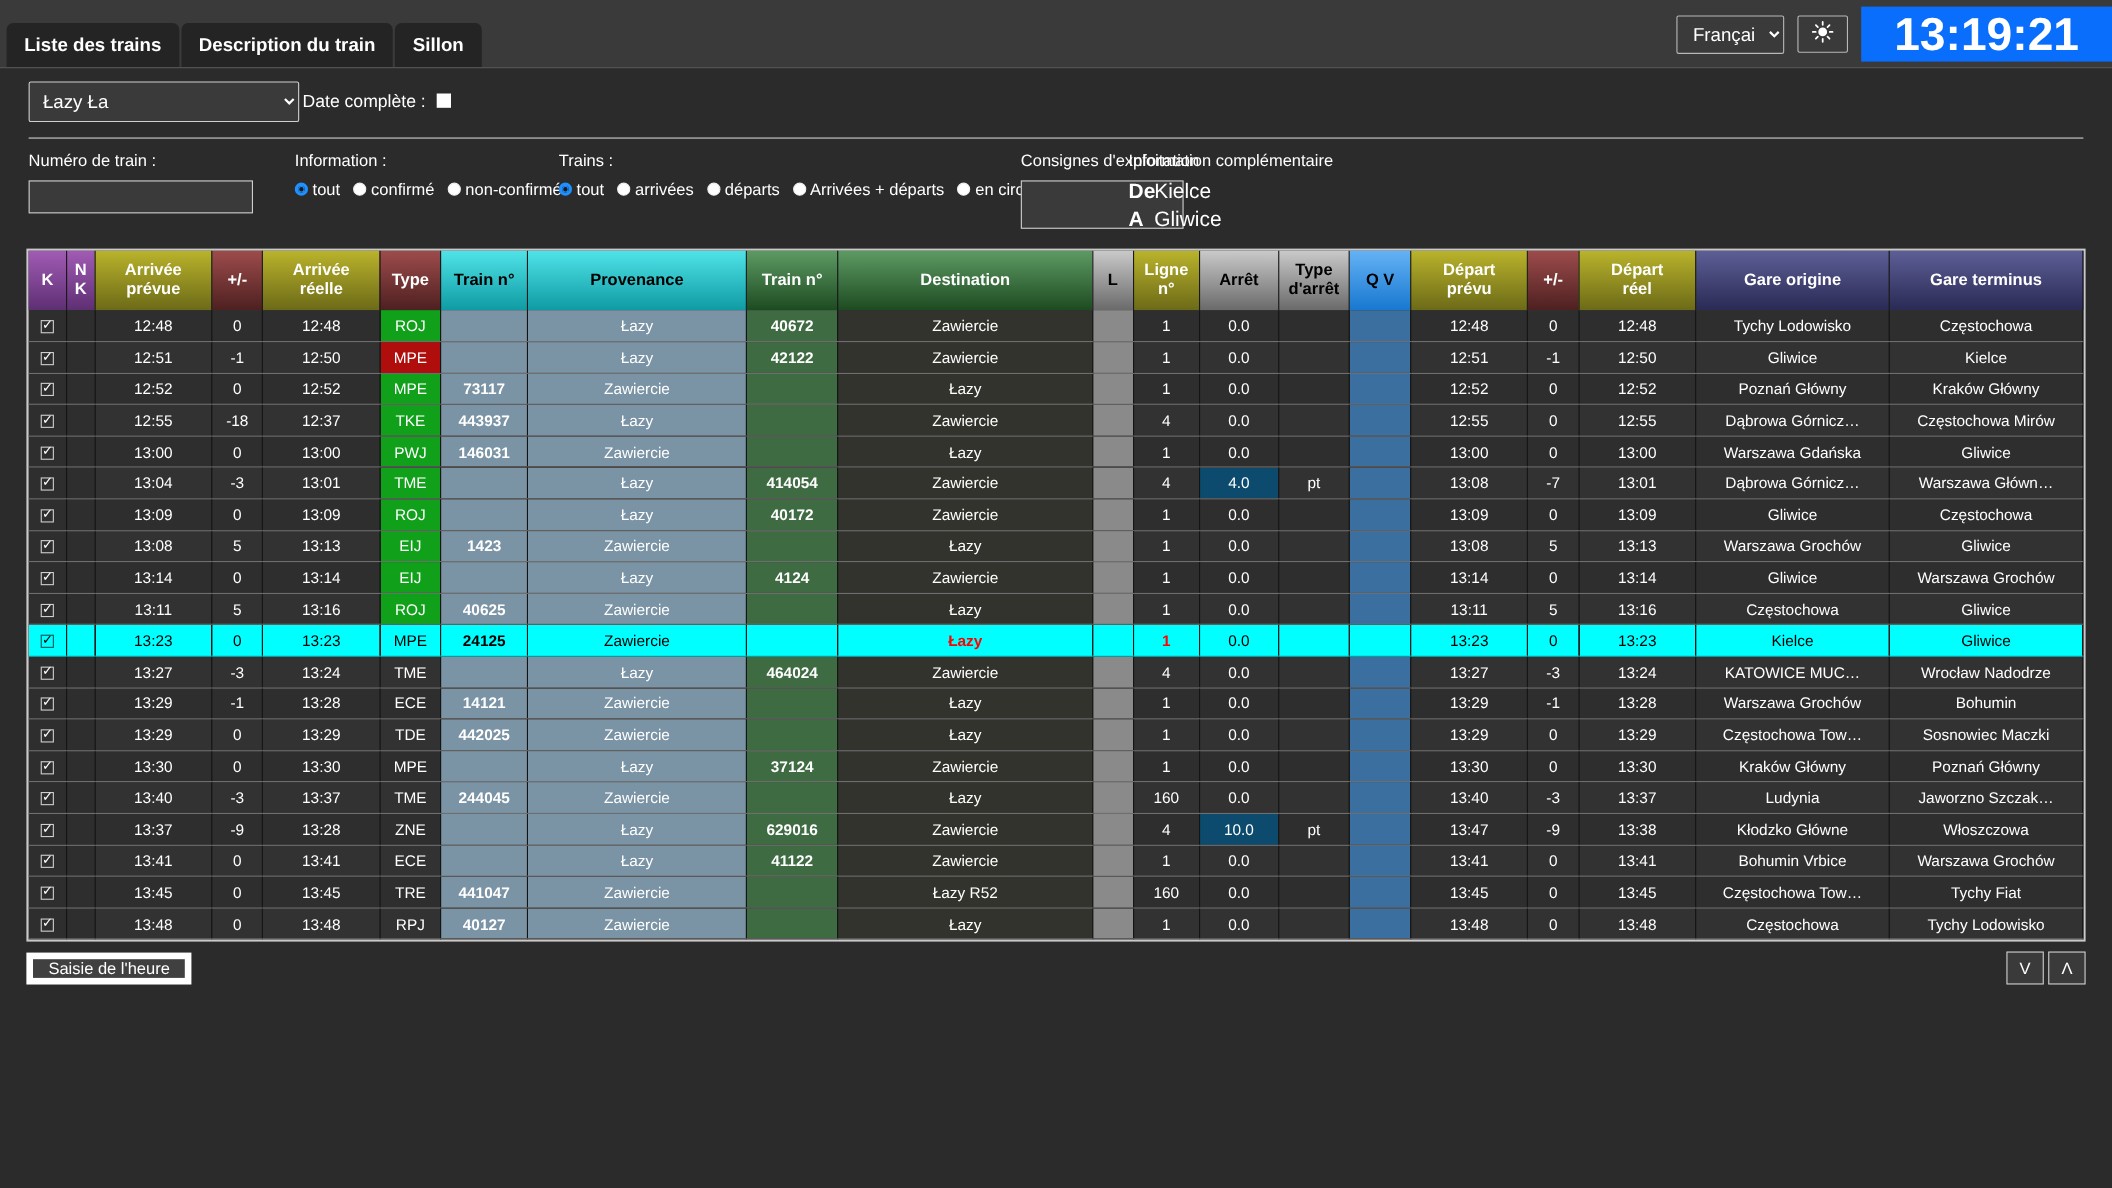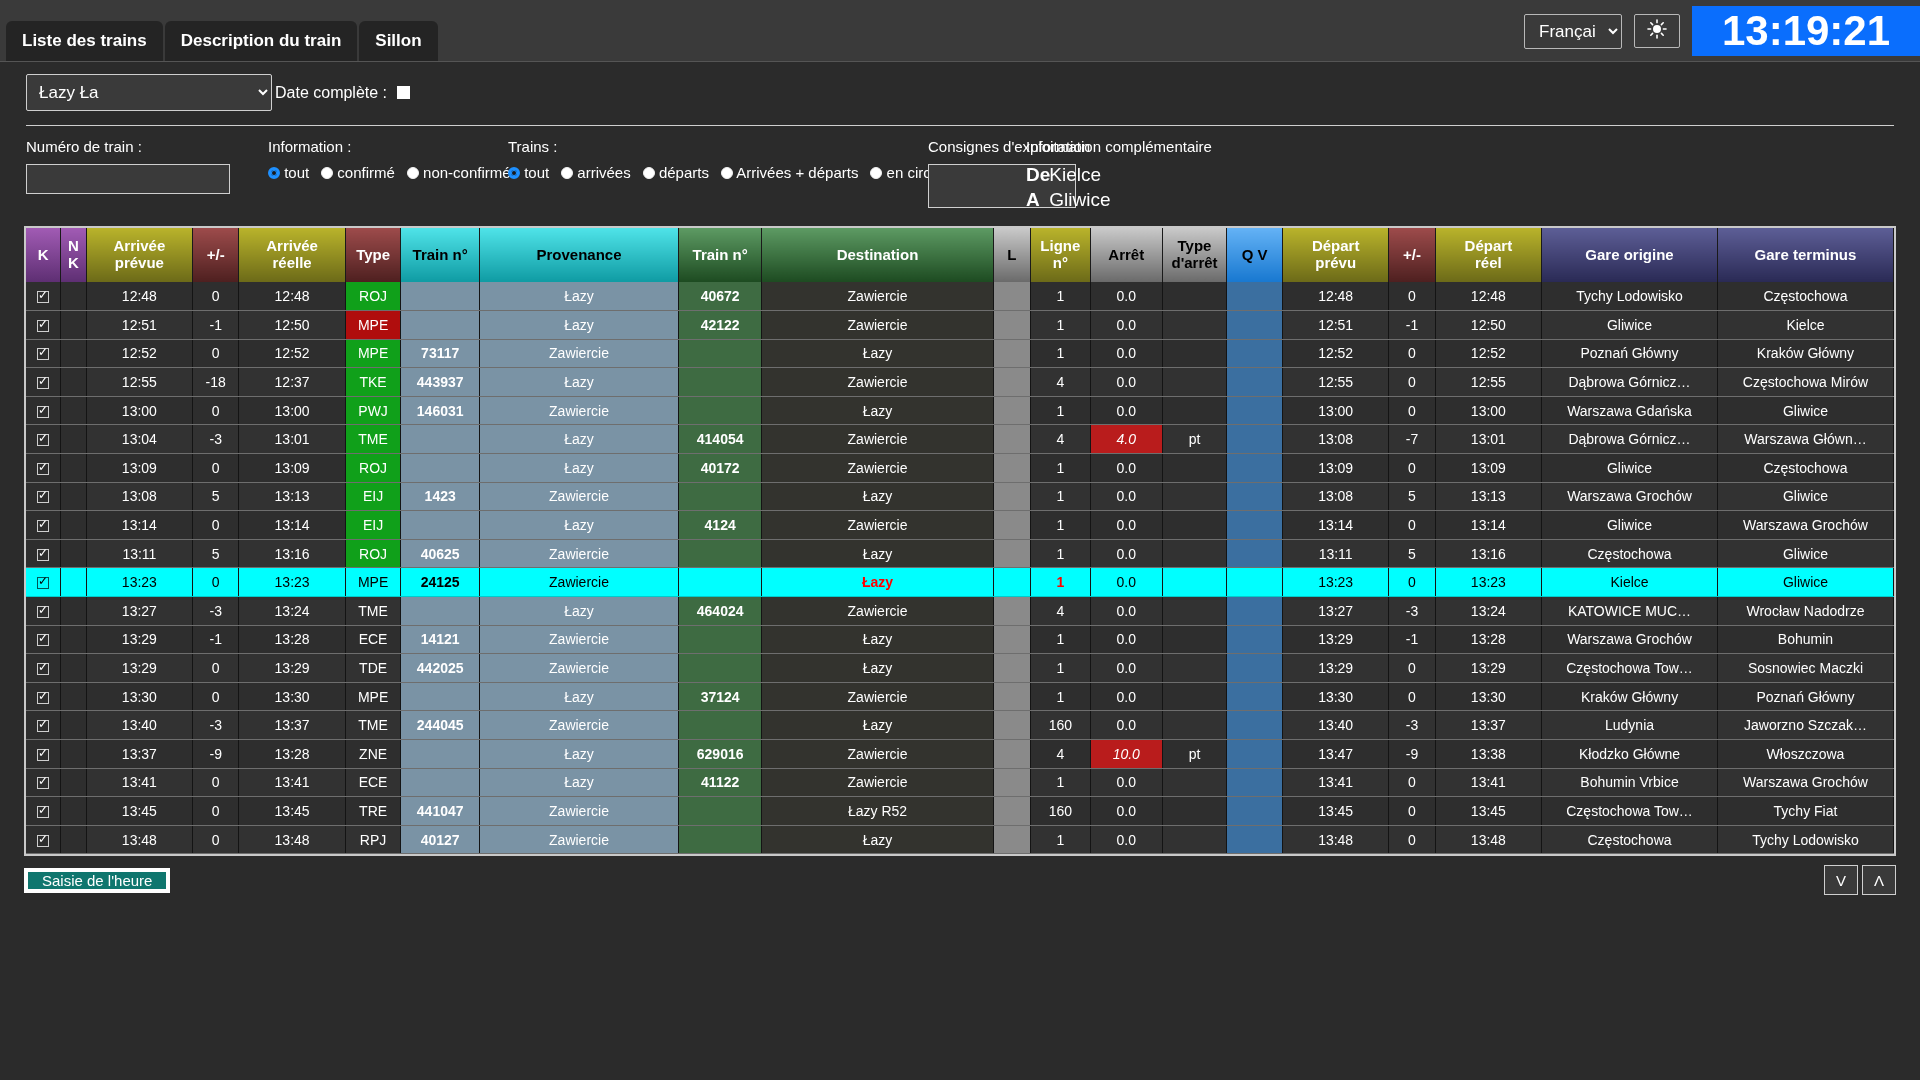--- a/index.html
+++ b/index.html
@@ -189,21 +189,21 @@
   .c-k { background: #2e2e2e; }
   .c-type { color:#fff; font-size:14px; }
   .type-green { background: #10a01a; }
   .type-red   { background: #b00d0d; }
   .c-prov { background: #7a93a5; color: #ffffff; }
   .c-trainl { background: #7a93a5; color: #ffffff; font-weight: bold; }
   .c-trainr { background: #3e6b42; color: #ffffff; font-weight: bold; }
   .c-dest { background: #33332e; }
   .c-L  { background: #8a8a8a; }
   .c-qv { background: #3b6fa0; }
-  .c-arret-hl { background: #b91c1c; font-style: italic; }
+  .c-arret-hl { background: #0c4a6e; }
 
   tr.sel td { background: #00ffff !important; color: #000000 !important; border-bottom-color:#00cccc;margin-left:44px; }
   tr.sel td.c-type { background:#00ffff !important; color:#000 !important; }
   tr.sel td.red-text { color: #ff0000 !important; font-weight: bold; }
 
   .chk {
     display:inline-block; width:12px; height:12px;
     border:1px solid #cfcfcf; background:#2e2e2e;
     position:relative; vertical-align:-2px;
   }
@@ -216,22 +216,22 @@
 
   
   #footer {
     margin: 6px 24px 0 24px;
     display: flex;
     align-items: center;
     justify-content: space-between;
     height: 36px;
   }
   #saisie-btn {
-    background: #0f766e;
-    border: 4px solid #ffffff;
+    background: #404040;
+    border: 6px solid #ffffff;
     color: #ffffff;
     font-size: 15px;
     padding: 0 14px;
     cursor: pointer;
     font-family: "Liberation Sans", sans-serif;
   }
   #scroll-btns { display:flex; gap: 4px; }
   .sbtn {
     width: 34px; height: 30px;
     background: #3a3a3a;

